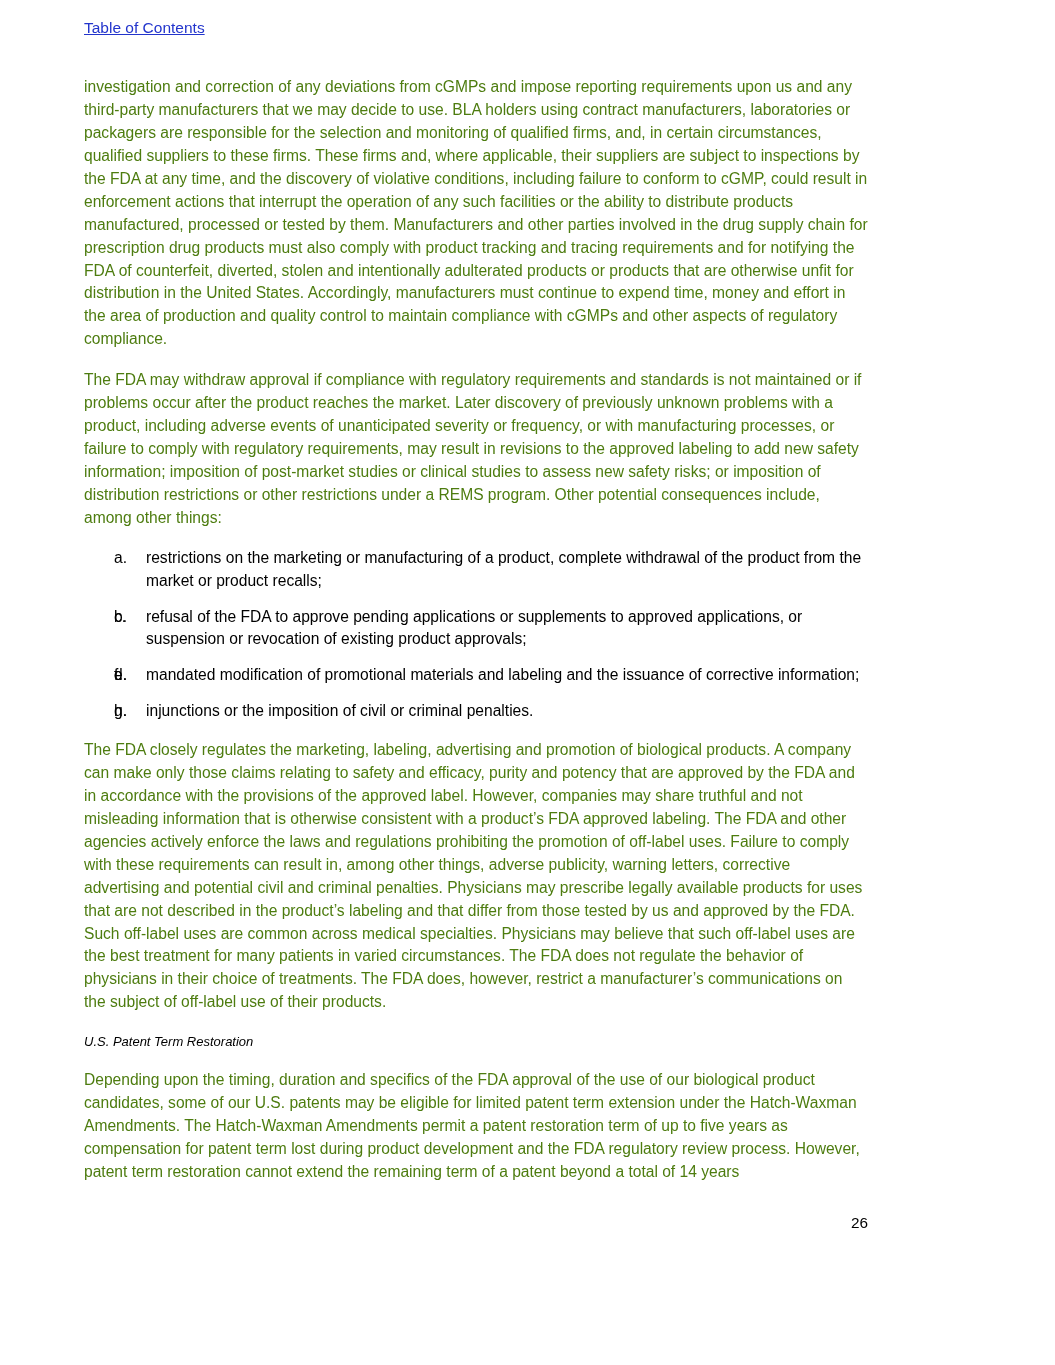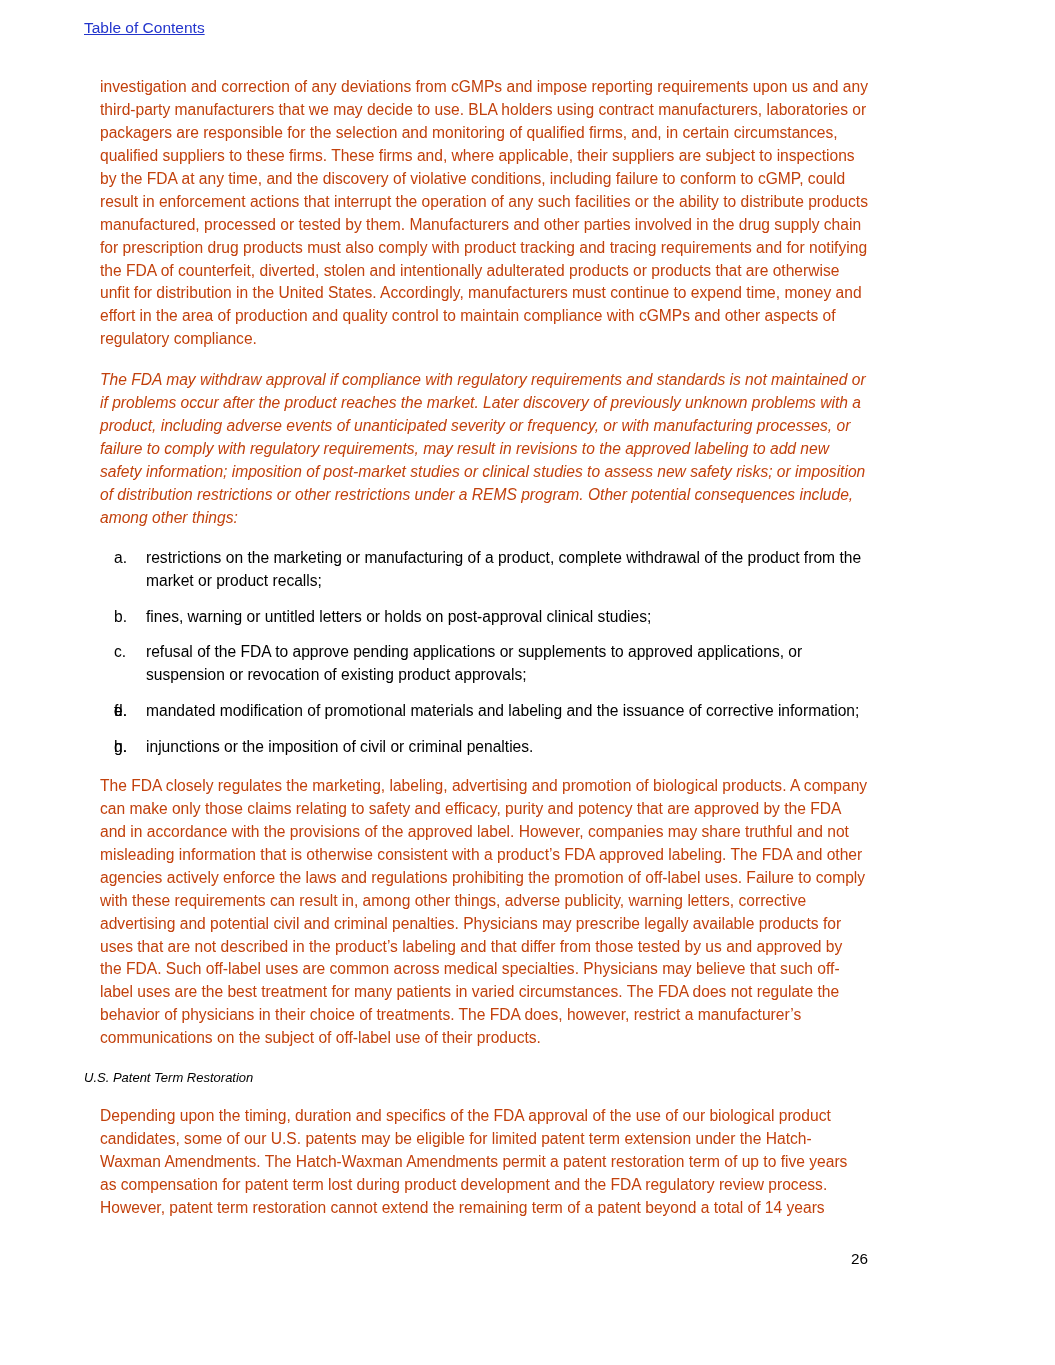--- a/index.html
+++ b/index.html
@@ -28,27 +28,26 @@
     font-size: 15.5px;
     line-height: 1.3;
     cursor: pointer;
   }
   .body-wrap {
     margin-top: 38px;
   }
   p.para {
     font-size: 15.6px;
     line-height: 1.47;
-    margin: 0 0 18px 16px;
+    margin: 0 0 18px 0;
     text-align: left;
-    color: #c2410c;
+    color: #4d7c0f;
   }
   p.para.tight {
     margin-bottom: 17px;
-    font-style: italic;
   }
   ol.alpha {
     list-style: none;
     margin: 0 0 16px 0;
     padding: 0 0 0 0;
   }
   ol.alpha > li {
     position: relative;
     font-size: 15.6px;
     line-height: 1.47;
@@ -89,21 +88,20 @@
 
     <p class="para tight">The FDA may withdraw approval if compliance with regulatory requirements and standards is not maintained or if problems occur after the product reaches the market. Later discovery of previously unknown problems with a product, including adverse events of unanticipated severity or frequency, or with manufacturing processes, or failure to comply with regulatory requirements, may result in revisions to the approved labeling to add new safety information; imposition of post-market studies or clinical studies to assess new safety risks; or imposition of distribution restrictions or other restrictions under a REMS program. Other potential consequences include, among other things:</p>
 
     <ol class="alpha">
       <li>
         <span class="marker">a.</span>
         <span class="list-text">restrictions on the marketing or manufacturing of a product, complete withdrawal of the product from the market or product recalls;</span>
       </li>
       <li>
         <span class="marker">b.</span>
-        <span class="list-text">fines, warning or untitled letters or holds on post-approval clinical studies;</span>
       </li>
       <li>
         <span class="marker">c.</span>
         <span class="list-text">refusal of the FDA to approve pending applications or supplements to approved applications, or suspension or revocation of existing product approvals;</span>
       </li>
       <li>
         <span class="marker">d.</span>
       </li>
       <li>
         <span class="marker">e.</span>

